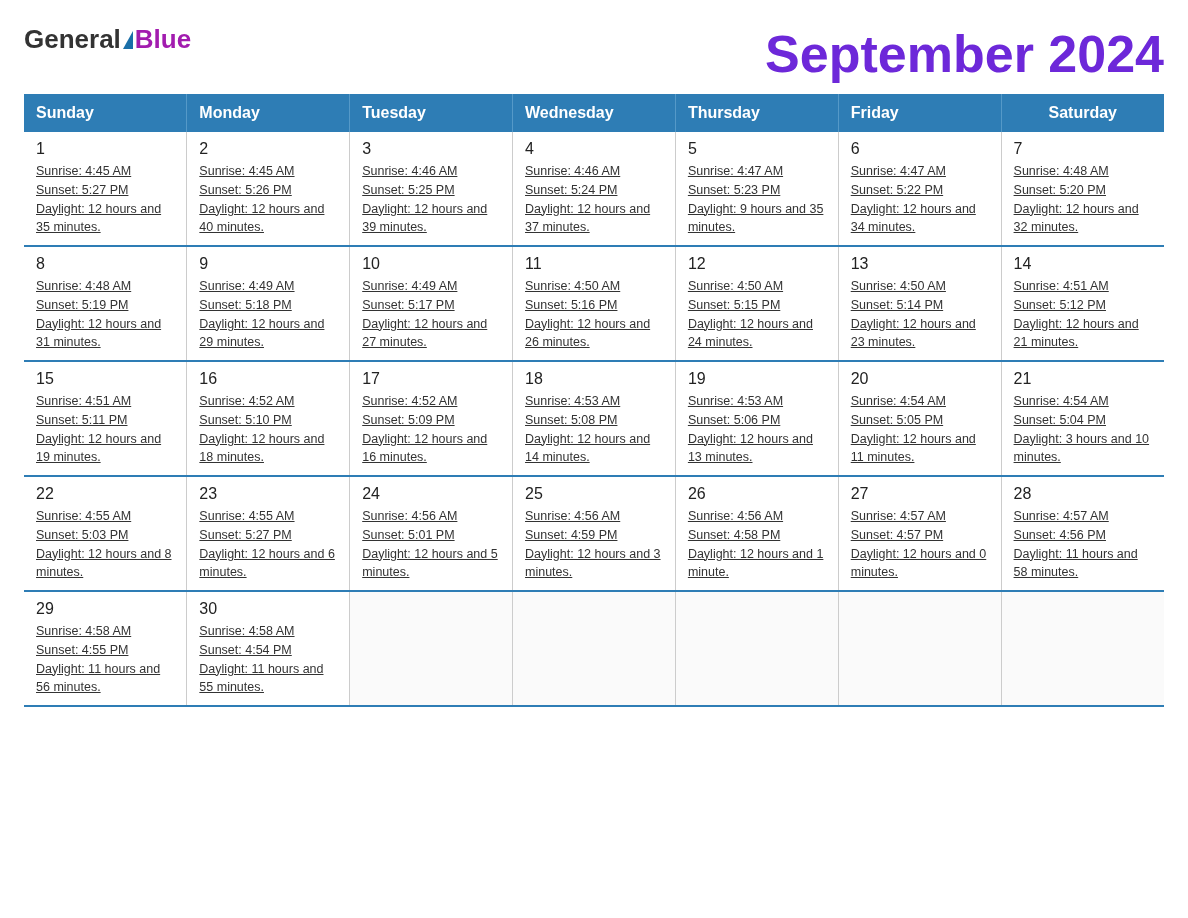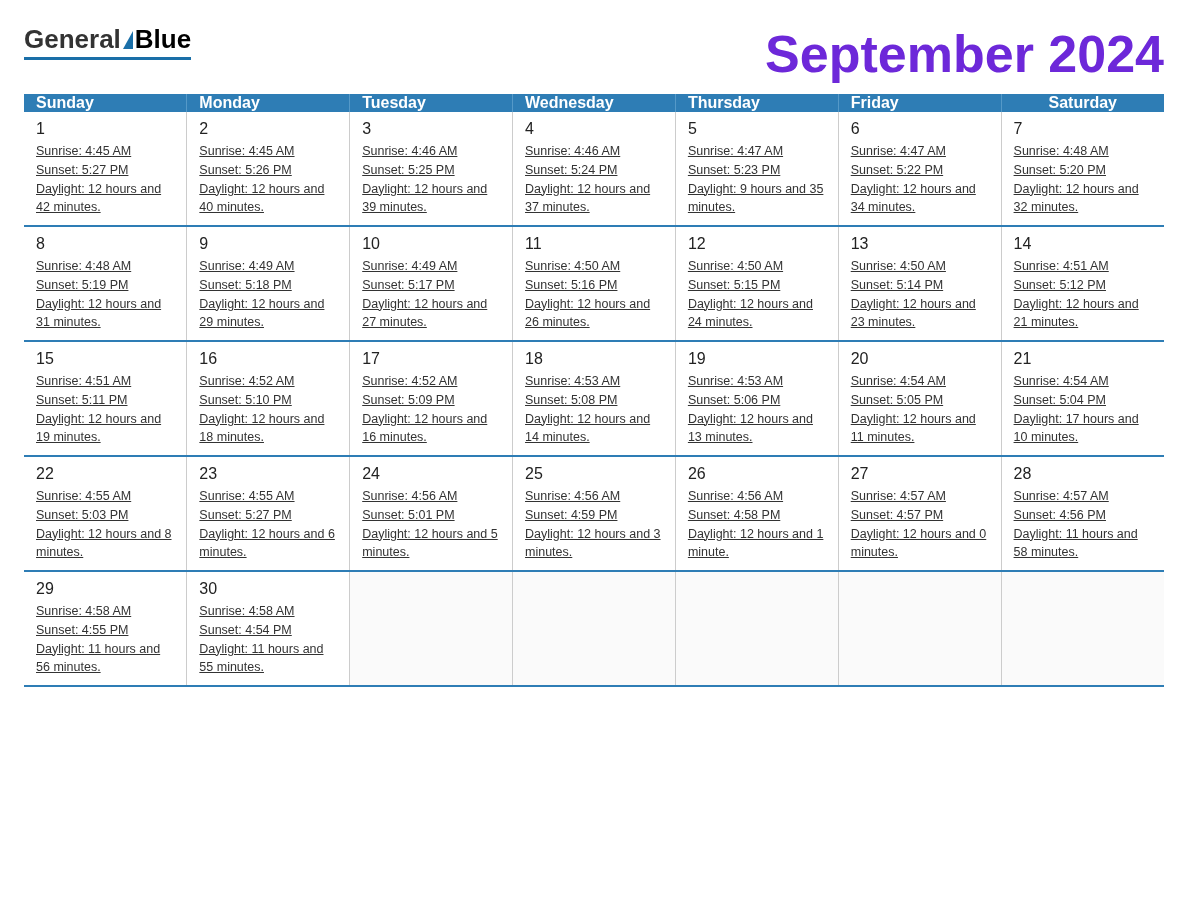--- a/index.html
+++ b/index.html
@@ -11,40 +11,40 @@
       min-height: 918px;
     }
     .header-row {
       display: flex;
       justify-content: space-between;
       align-items: flex-start;
       margin-bottom: 8px;
     }
     .logo {
       display: flex;
-      flex-direction: column;
+      flex-direction: row;
       align-items: flex-start;
     }
     .logo-text {
       display: flex;
       align-items: center;
       font-size: 26px;
       font-weight: normal;
       color: #333;
     }
     .logo-general { color: #333; font-weight: bold; }
     .logo-triangle {
       width: 0; height: 0;
       border-left: 10px solid transparent;
       border-bottom: 18px solid #1a6fa8;
       display: inline-block;
       margin: 0 2px;
     }
     .logo-blue {
-      color: #000000;
+      color: #a21caf;
       font-weight: bold;
     }
     .logo-underline {
       width: 100%;
       height: 3px;
       background: #1a6fa8;
       margin-top: 2px;
     }
     .title-block {
       text-align: right;
@@ -64,21 +64,21 @@
       border-collapse: collapse;
       margin-top: 10px;
     }
     .calendar thead tr {
       background: #2e7db5;
     }
     .calendar thead th {
       color: #fff;
       font-size: 16px;
       font-weight: bold;
-      padding: 0 12px;
+      padding: 10px 12px;
       text-align: left;
       border-right: 1px solid #5599c8;
       margin-left: 10px;
     }
     .calendar thead th:last-child { border-right: none; text-align: center; }
     .calendar tbody tr {
       border-bottom: 2px solid #2e7db5;
     }
     .calendar tbody td {
       vertical-align: top;
@@ -133,21 +133,21 @@
         <th>Wednesday</th>
         <th>Thursday</th>
         <th>Friday</th>
         <th>Saturday</th>
       </tr>
   </thead>
   <tbody id="calendar-body">
   <tr>
         <td>
           <span class="day-num">1</span>
-          <div class="day-info"><span>Sunrise: 4:45 AM</span><br><span>Sunset: 5:27 PM</span><br><span>Daylight: 12 hours and 42 minutes.</span></div>
+          <div class="day-info"><span>Sunrise: 4:45 AM</span><br><span>Sunset: 5:27 PM</span><br><span>Daylight: 12 hours and 35 minutes.</span></div>
         </td>
         <td>
           <span class="day-num">2</span>
           <div class="day-info"><span>Sunrise: 4:45 AM</span><br><span>Sunset: 5:26 PM</span><br><span>Daylight: 12 hours and 40 minutes.</span></div>
         </td>
         <td>
           <span class="day-num">3</span>
           <div class="day-info"><span>Sunrise: 4:46 AM</span><br><span>Sunset: 5:25 PM</span><br><span>Daylight: 12 hours and 39 minutes.</span></div>
         </td>
         <td>
@@ -217,21 +217,21 @@
         <td>
           <span class="day-num">19</span>
           <div class="day-info"><span>Sunrise: 4:53 AM</span><br><span>Sunset: 5:06 PM</span><br><span>Daylight: 12 hours and 13 minutes.</span></div>
         </td>
         <td>
           <span class="day-num">20</span>
           <div class="day-info"><span>Sunrise: 4:54 AM</span><br><span>Sunset: 5:05 PM</span><br><span>Daylight: 12 hours and 11 minutes.</span></div>
         </td>
         <td>
           <span class="day-num">21</span>
-          <div class="day-info"><span>Sunrise: 4:54 AM</span><br><span>Sunset: 5:04 PM</span><br><span>Daylight: 17 hours and 10 minutes.</span></div>
+          <div class="day-info"><span>Sunrise: 4:54 AM</span><br><span>Sunset: 5:04 PM</span><br><span>Daylight: 3 hours and 10 minutes.</span></div>
         </td>
       </tr>
       <tr>
         <td>
           <span class="day-num">22</span>
           <div class="day-info"><span>Sunrise: 4:55 AM</span><br><span>Sunset: 5:03 PM</span><br><span>Daylight: 12 hours and 8 minutes.</span></div>
         </td>
         <td>
           <span class="day-num">23</span>
           <div class="day-info"><span>Sunrise: 4:55 AM</span><br><span>Sunset: 5:27 PM</span><br><span>Daylight: 12 hours and 6 minutes.</span></div>

